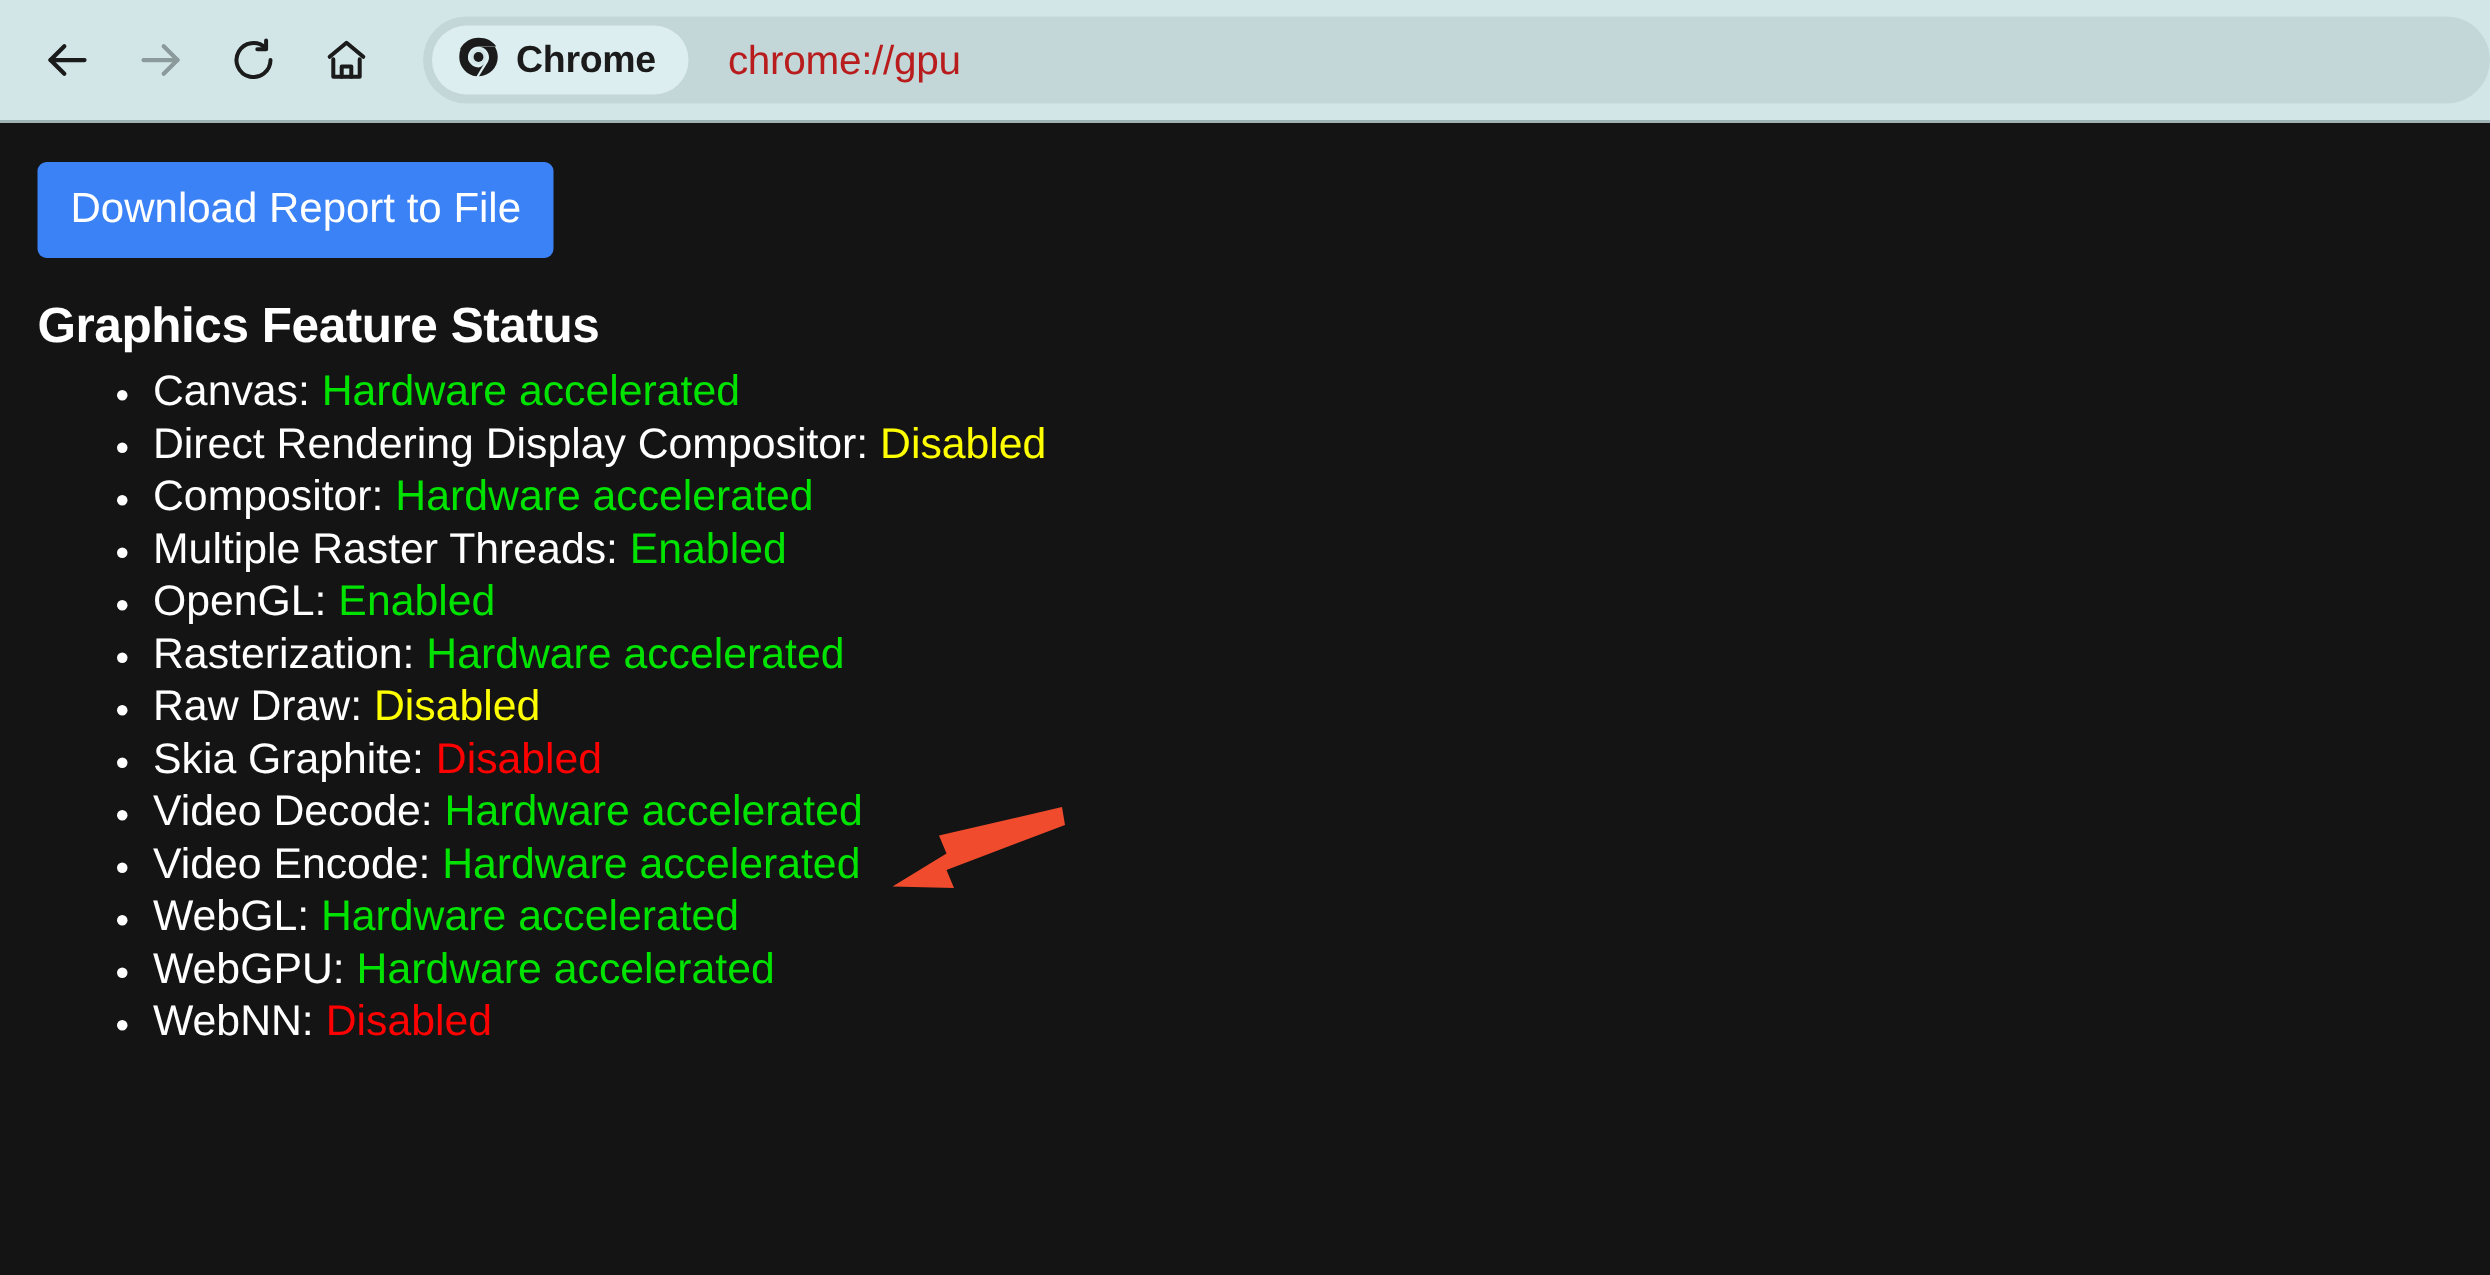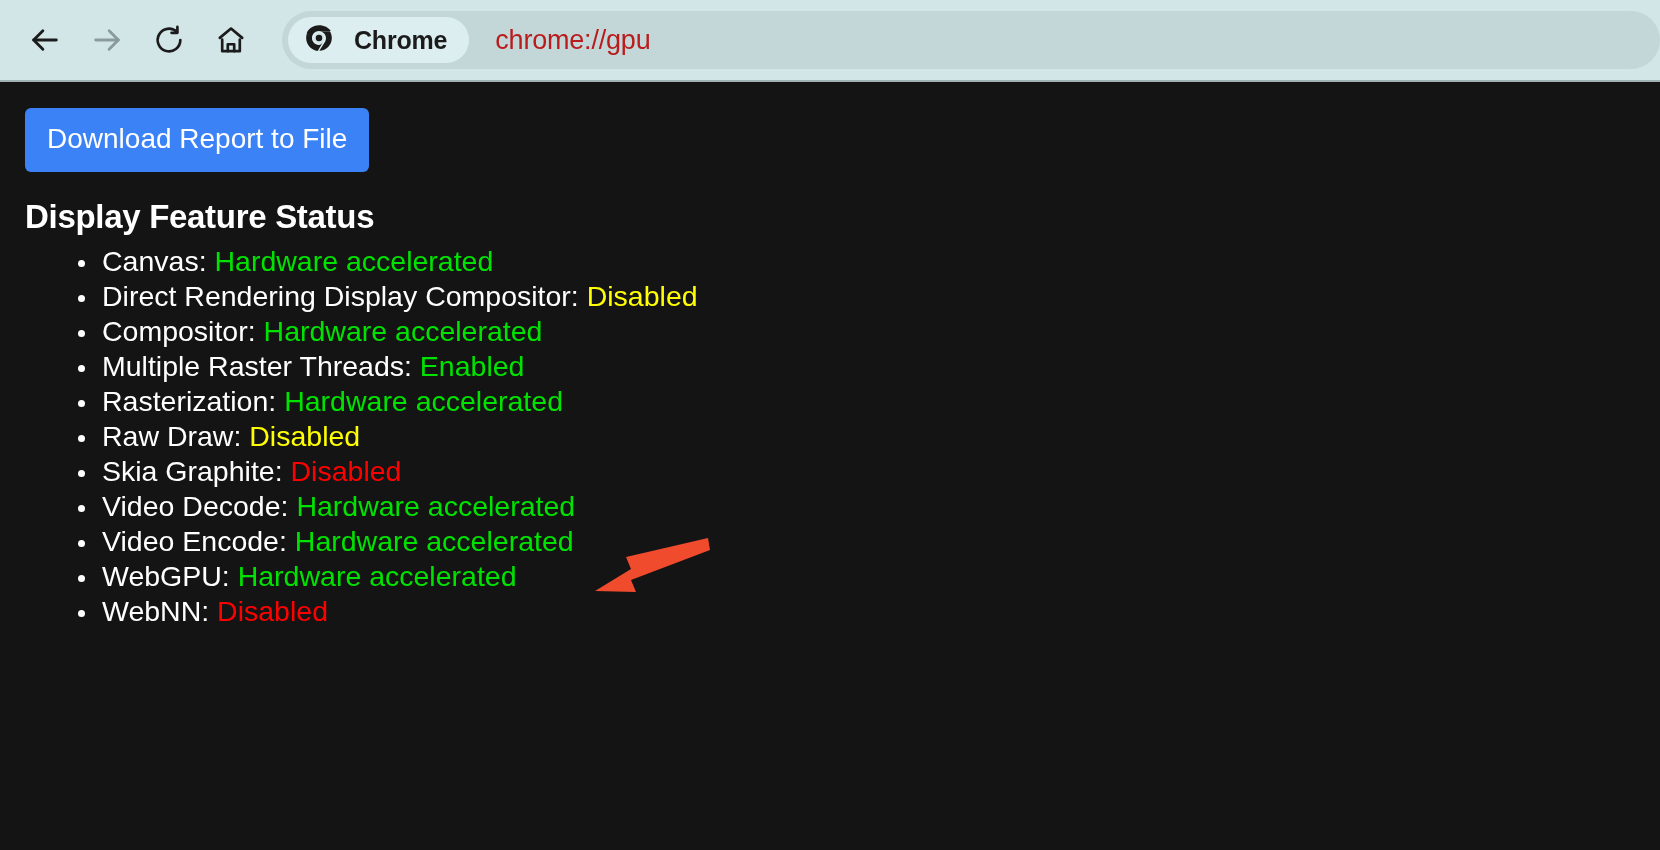--- a/index.html
+++ b/index.html
@@ -49,21 +49,21 @@
     padding-left: 6px;
     box-sizing: border-box;
     min-width: 0;
   }
   #chrome-pill {
     height: 46px;
     background: #ddeef0;
     border-radius: 23px;
     display: flex;
     align-items: center;
-    gap: 21px;
+    gap: 11px;
     padding: 0 22px 0 17px;
     flex: 0 0 auto;
   }
   #chrome-pill-label {
     font-size: 25px;
     font-weight: bold;
     color: #1b1b1b;
     letter-spacing: -0.2px;
     white-space: nowrap;
   }
@@ -193,32 +193,34 @@
       <span id="chrome-pill-label">Chrome</span>
     </div>
     <span id="omnibox-url">chrome://gpu</span>
   </div>
 </div>
 
 <div id="page-content">
 
   <button id="download-report-button">Download Report to File</button>
 
-  <h1 id="graphics-feature-status-heading">Display Feature Status</h1>
+  <h1 id="graphics-feature-status-heading">Graphics Feature Status</h1>
 
   <ul id="feature-status-list">
       <li><span>Canvas:</span> <span class="feat-value" style="color: rgb(0, 227, 0);">Hardware accelerated</span></li>
       <li><span>Direct Rendering Display Compositor:</span> <span class="feat-value" style="color: rgb(255, 255, 0);">Disabled</span></li>
       <li><span>Compositor:</span> <span class="feat-value" style="color: rgb(0, 227, 0);">Hardware accelerated</span></li>
       <li><span>Multiple Raster Threads:</span> <span class="feat-value" style="color: rgb(0, 227, 0);">Enabled</span></li>
+      <li><span>OpenGL:</span> <span class="feat-value" style="color: rgb(0, 227, 0);">Enabled</span></li>
       <li><span>Rasterization:</span> <span class="feat-value" style="color: rgb(0, 227, 0);">Hardware accelerated</span></li>
       <li><span>Raw Draw:</span> <span class="feat-value" style="color: rgb(255, 255, 0);">Disabled</span></li>
       <li><span>Skia Graphite:</span> <span class="feat-value" style="color: rgb(255, 0, 0);">Disabled</span></li>
       <li><span>Video Decode:</span> <span class="feat-value" style="color: rgb(0, 227, 0);">Hardware accelerated</span></li>
       <li><span>Video Encode:</span> <span class="feat-value" style="color: rgb(0, 227, 0);">Hardware accelerated</span></li>
+      <li><span>WebGL:</span> <span class="feat-value" style="color: rgb(0, 227, 0);">Hardware accelerated</span></li>
       <li><span>WebGPU:</span> <span class="feat-value" style="color: rgb(0, 227, 0);">Hardware accelerated</span></li>
       <li><span>WebNN:</span> <span class="feat-value" style="color: rgb(255, 0, 0);">Disabled</span></li>
     </ul>
 
   
   <div id="annotation-arrow">
     <svg width="115" height="65" viewBox="0 0 115 65">
       <polygon points="0,54 36,32 31,20 113,1 115,13 36,43 41,55" fill="#ef4b2c"></polygon>
     </svg>
   </div>

